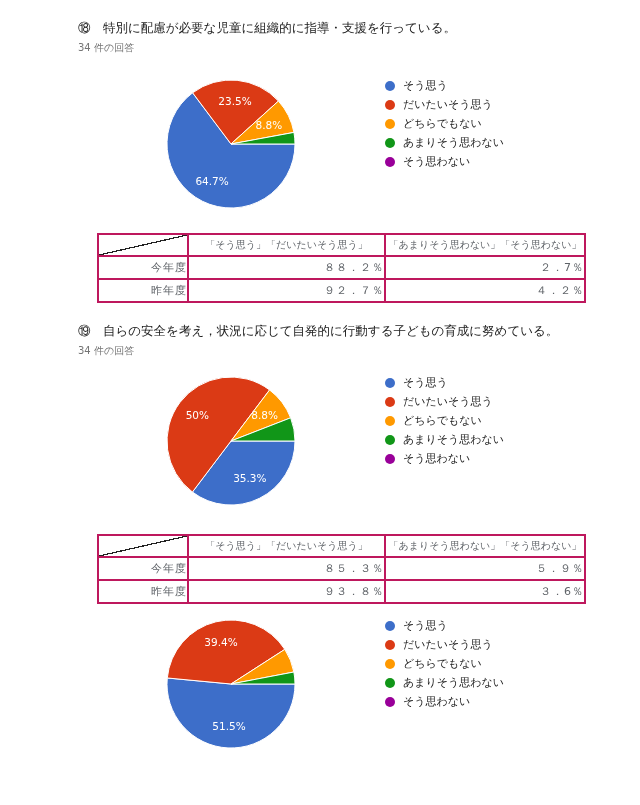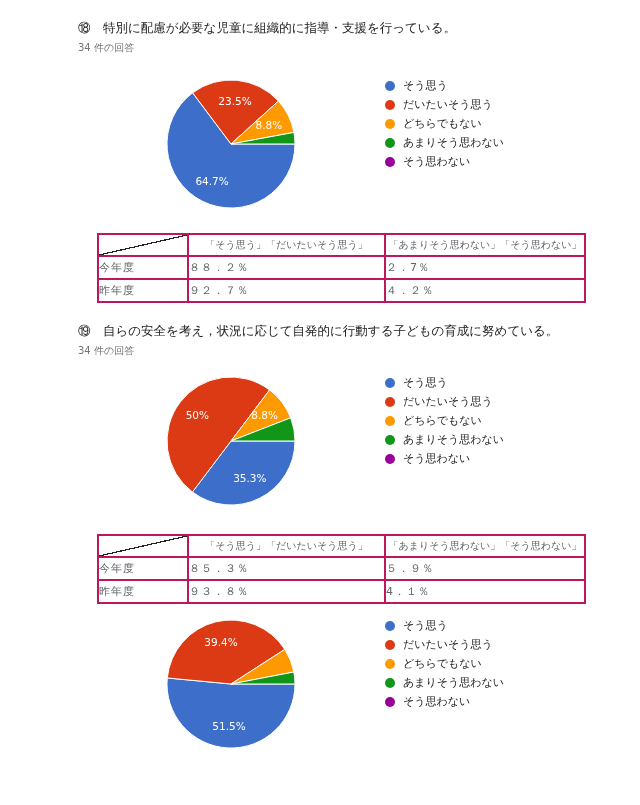--- a/index.html
+++ b/index.html
@@ -18,21 +18,21 @@
   .legend{list-style:none;margin:2px 0 0 88px;padding:0;}
   .legend li{display:flex;align-items:center;margin-bottom:7px;font-size:11px;line-height:12px;color:#212121;}
   .dot{width:10px;height:10px;border-radius:50%;margin-right:8px;flex:none;}
   table.res{border-collapse:collapse;margin:23px 0 0 97px;table-layout:fixed;}
   table.t2{margin-top:27px;}
   table.res th,table.res td{border:2px solid #be185d;padding:0;}
   .c0{width:88px;}
   .c1{width:195px;}
   .c2{width:198px;}
   table.res th{height:20px;font-size:10px;font-weight:normal;color:#5f6368;text-align:center;}
-  table.res td{height:21px;font-size:11px;color:#5f6368;text-align:left;letter-spacing:1px;}
+  table.res td{height:21px;font-size:11px;color:#5f6368;text-align:right;letter-spacing:1px;}
   td.rowlabel{font-size:11.5px;letter-spacing:2px;}
   th.corner{background:linear-gradient(to bottom right,
       transparent calc(50% - 0.6px),
       #222 calc(50% - 0.6px),
       #222 calc(50% + 0.6px),
       transparent calc(50% + 0.6px));}
   .pie-label{font-size:10.5px;fill:#ffffff;}
 </style>
 </head>
 <body>
@@ -140,21 +140,21 @@
         <th class="c2">「あまりそう思わない」「そう思わない」</th>
       </tr>
       <tr>
         <td class="c0 rowlabel">今年度</td>
         <td class="c1">８５．３％</td>
         <td class="c2">５．９％</td>
       </tr>
       <tr>
         <td class="c0 rowlabel">昨年度</td>
         <td class="c1">９３．８％</td>
-        <td class="c2">4．１％</td>
+        <td class="c2">３．6％</td>
       </tr>
     </tbody>
       </table>
   </div>
 
   <div>
     <div class="chart-row cr3">
       <svg class="pie-svg" width="132" height="132" viewBox="0 0 132 132">
           <path d="M66,66 L130,66 A64,64 0 1 1 2.284034265402873,59.977067947615126 Z" fill="#3d6ec9" stroke="#ffffff" stroke-width="1"></path>
           <path d="M66,66 L2.284034265402873,59.977067947615126 A64,64 0 0 1 119.82045326708278,31.368239863879886 Z" fill="#db3a15" stroke="#ffffff" stroke-width="1"></path>

